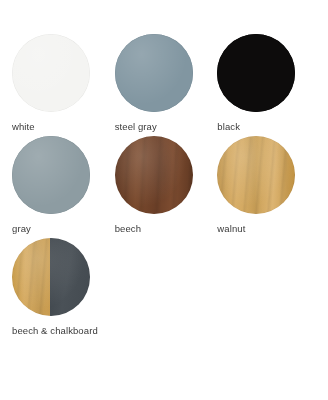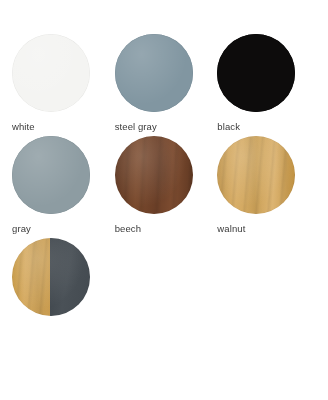--- a/index.html
+++ b/index.html
@@ -201,16 +201,17 @@
         <div class="half-left">
           <div class="half-fill" style="background:linear-gradient(92deg,#c3953f 0%,#d6ab62 35%,#cda258 65%,#c99c4f 100%);"></div>
           <div class="grain-wood"></div>
         </div>
         <div class="half-right">
           <div class="half-fill" style="background:linear-gradient(100deg,#3c4349 0%,#4a5157 45%,#434a50 100%);"></div>
         </div>
         <div class="sheen"></div>
         <div class="disc-edge"></div>
       </div>
+      <div class="swatch-label">beech &amp; chalkboard</div>
     </div>
 
   </div>
 </div>
 
 </body></html>

